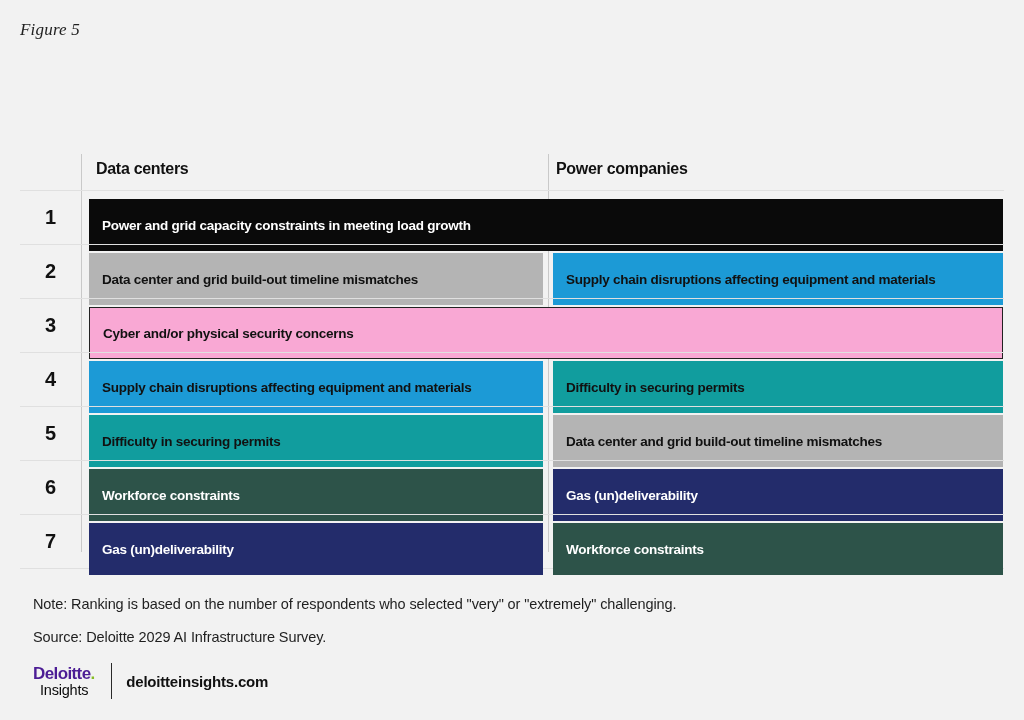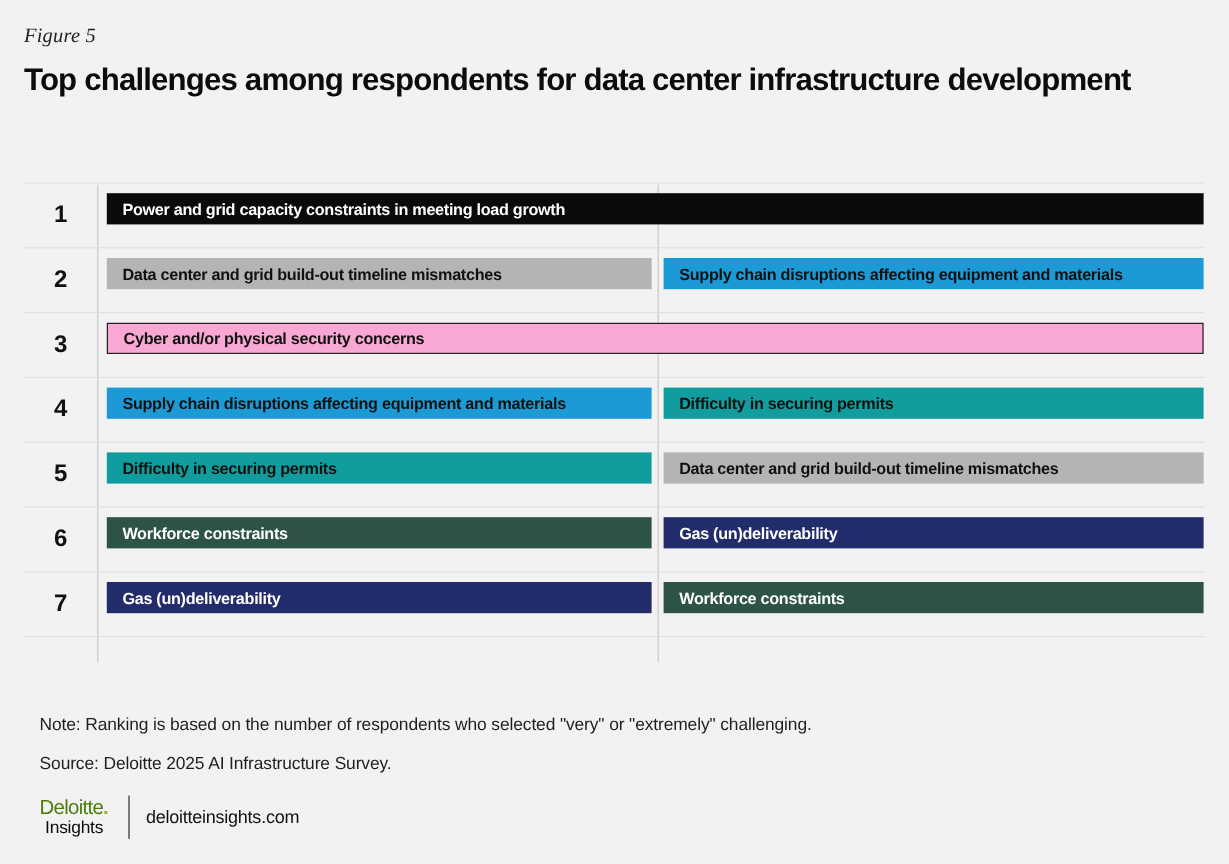--- a/index.html
+++ b/index.html
@@ -103,21 +103,21 @@
     height: 53px;
     line-height: 53px;
     text-align: center;
     font-weight: bold;
     font-size: 20px;
     color: #111;
   }
   .bar {
     position: absolute;
     top: 8px;
-    height: 26px;
+    height: 52px;
     box-sizing: border-box;
     display: flex;
     align-items: center;
     padding-left: 13px;
     font-weight: bold;
     font-size: 13.5px;
     letter-spacing: -0.25px;
     white-space: nowrap;
     overflow: hidden;
   }
@@ -140,24 +140,24 @@
   }
   .brand {
     display: flex;
     align-items: center;
     margin-top: 18px;
   }
   .logo {
     line-height: 1.0;
   }
   .logo .d1 {
-    font-weight: normal;
+    font-weight: bold;
     font-size: 17px;
     letter-spacing: -0.6px;
-    color: #4d7c0f;
+    color: #4c1d95;
   }
   .logo .dot {
     color: #86bc25;
     font-weight: bold;
     font-size: 17px;
   }
   .logo .d2 {
     display: block;
     font-size: 14.5px;
     letter-spacing: -0.2px;
@@ -168,37 +168,41 @@
   .brand-sep {
     width: 1px;
     height: 36px;
     background: #2a2a2a;
     margin: 0 14px 0 16px;
   }
   .brand-url {
     font-size: 15px;
     color: #111;
     letter-spacing: -0.2px;
+    font-weight: bold;
   }
 </style>
 </head>
 <body>
 
 <div class="figure">
 
   <div class="header">
     <div class="fig-label">Figure 5</div>
-    <h1 class="fig-title">Top challenges among respondents for data center infrastructure development</h1>
   </div>
 
   <div class="table-wrap">
 
     <div class="vline v1"></div>
     <div class="vline v2"></div>
 
+    <div class="col-head-row">
+      <div class="col-head left">Data centers</div>
+      <div class="col-head right">Power companies</div>
+    </div>
 
     <div class="rows" id="rows">
         <div class="row">
           <div class="rank">1</div>
           <div class="bar full" style="background: rgb(10, 10, 10); color: rgb(255, 255, 255);">Power and grid capacity constraints in meeting load growth</div>
         </div>
         <div class="row">
           <div class="rank">2</div>
           <div class="bar left" style="background: rgb(180, 180, 180); color: rgb(17, 17, 17);">Data center and grid build-out timeline mismatches</div>
           <div class="bar right" style="background: rgb(28, 154, 214); color: rgb(17, 17, 17);">Supply chain disruptions affecting equipment and materials</div>
@@ -225,21 +229,21 @@
         <div class="row">
           <div class="rank">7</div>
           <div class="bar left" style="background: rgb(35, 44, 107); color: rgb(255, 255, 255);">Gas (un)deliverability</div>
           <div class="bar right" style="background: rgb(45, 83, 73); color: rgb(255, 255, 255);">Workforce constraints</div>
         </div>
       </div>
   </div>
 
   <div class="footer">
     <div class="note">Note:  Ranking is based on the number of respondents who selected "very" or "extremely" challenging.</div>
-    <div class="source">Source: Deloitte 2025 AI Infrastructure Survey.</div>
+    <div class="source">Source: Deloitte 2029 AI Infrastructure Survey.</div>
     <div class="brand">
       <div class="logo">
         <span class="d1">Deloitte</span><span class="dot">.</span>
         <span class="d2">Insights</span>
       </div>
       <div class="brand-sep"></div>
       <div class="brand-url">deloitteinsights.com</div>
     </div>
   </div>
 

